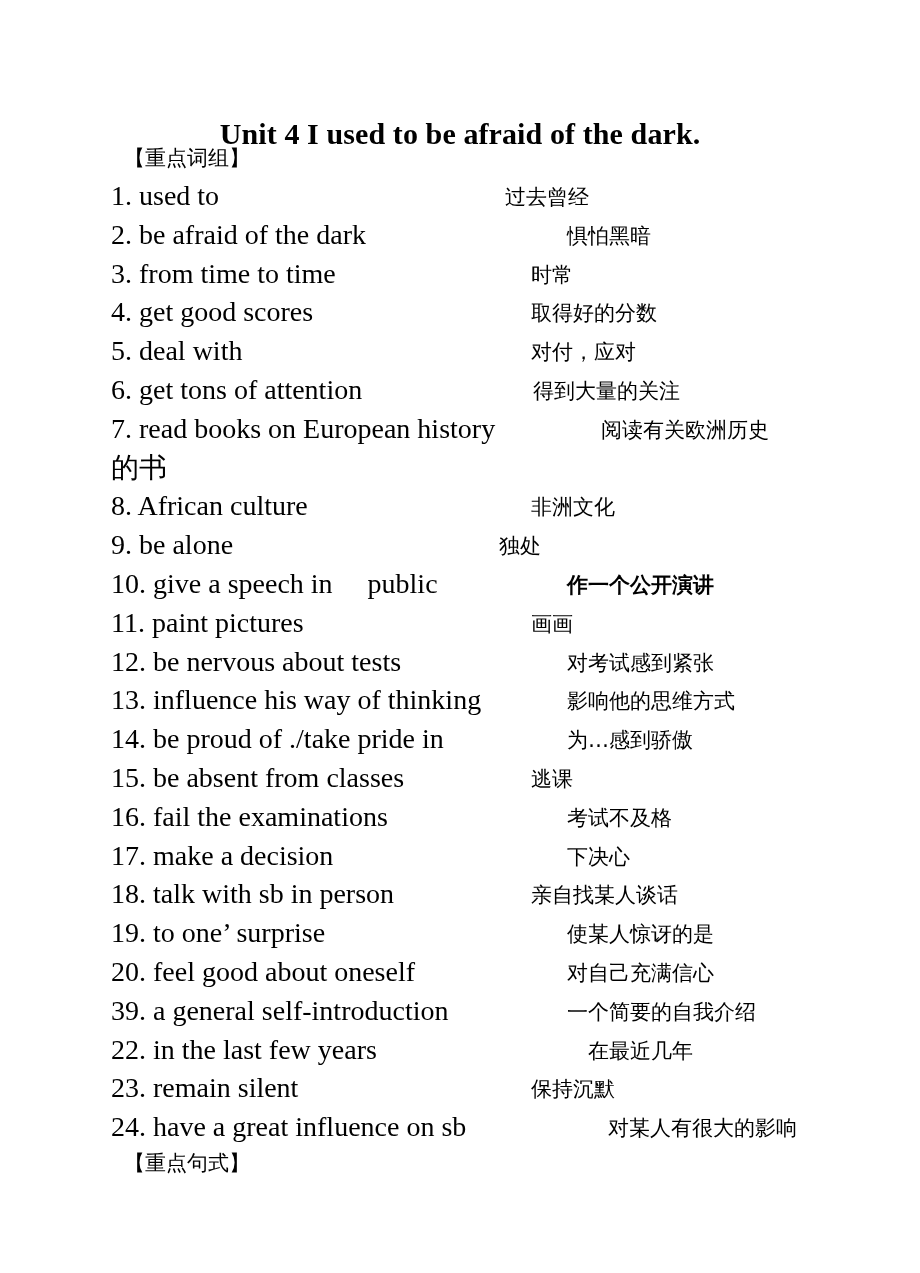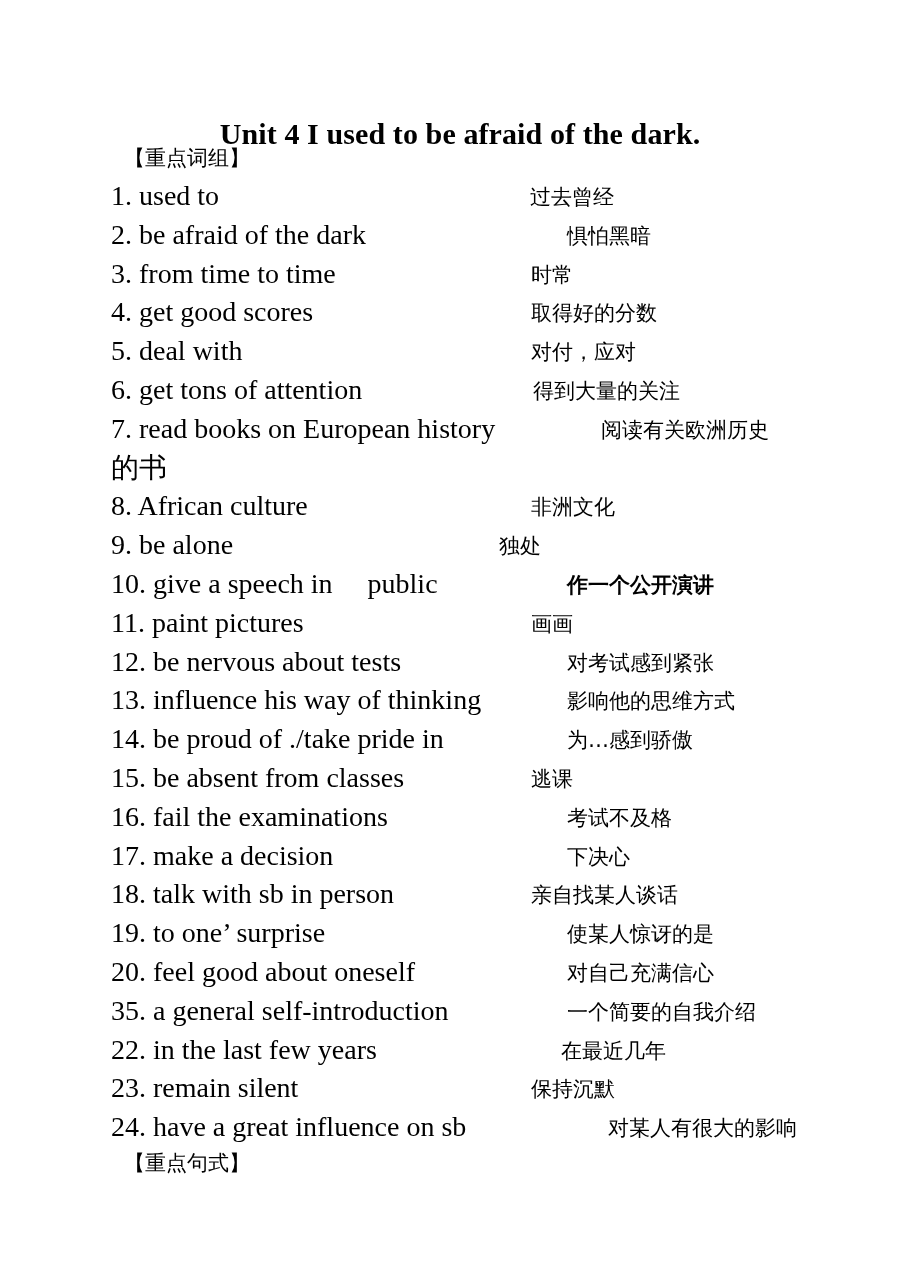--- a/index.html
+++ b/index.html
@@ -100,21 +100,21 @@
 
 <div class="page">
 
   <h1 class="doc-title">Unit 4 I used to be afraid of the dark.</h1>
 
   <div class="section-header" id="header-phrases">【重点词组】</div>
 
   <div class="vocab-list" id="vocab-list">
       <div class="vocab-row">
         <span class="term">1. used to</span>
-        <span class="gloss" style="left: 530px;">过去曾经</span>
+        <span class="gloss" style="left: 505px;">过去曾经</span>
       </div>
       <div class="vocab-row">
         <span class="term">2. be afraid of the dark</span>
         <span class="gloss" style="left: 567px;">惧怕黑暗</span>
       </div>
       <div class="vocab-row">
         <span class="term">3. from time to time</span>
         <span class="gloss" style="left: 531px;">时常</span>
       </div>
       <div class="vocab-row">
@@ -180,26 +180,26 @@
       </div>
       <div class="vocab-row">
         <span class="term">19. to one’ surprise</span>
         <span class="gloss" style="left: 567px;">使某人惊讶的是</span>
       </div>
       <div class="vocab-row">
         <span class="term">20. feel good about oneself</span>
         <span class="gloss" style="left: 567px;">对自己充满信心</span>
       </div>
       <div class="vocab-row">
-        <span class="term">35. a general self-introduction</span>
+        <span class="term">39. a general self-introduction</span>
         <span class="gloss" style="left: 567px;">一个简要的自我介绍</span>
       </div>
       <div class="vocab-row">
         <span class="term">22. in the last few years</span>
-        <span class="gloss" style="left: 561px;">在最近几年</span>
+        <span class="gloss" style="left: 588px;">在最近几年</span>
       </div>
       <div class="vocab-row">
         <span class="term">23. remain silent</span>
         <span class="gloss" style="left: 531px; text-align: right;">保持沉默</span>
       </div>
       <div class="vocab-row">
         <span class="term">24. have a great influence on sb</span>
         <span class="gloss" style="left: 591px; margin-left: 17px;">对某人有很大的影响</span>
       </div>
     </div>

